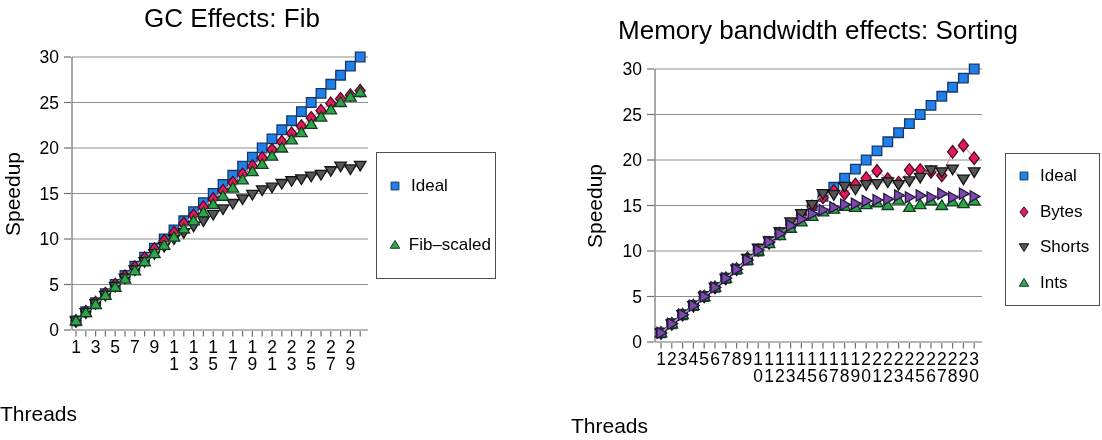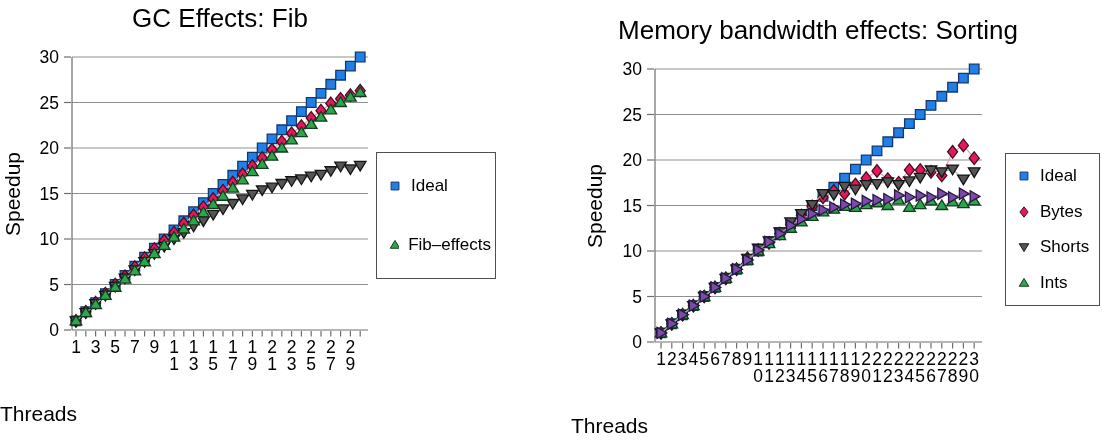--- a/index.html
+++ b/index.html
@@ -2,21 +2,21 @@
 <html><head>
 <meta charset="utf-8">
 <style>
   html,body{margin:0;padding:0;}
   body{width:1102px;height:440px;background:#ffffff;overflow:hidden;
        font-family:"Liberation Sans",sans-serif;color:#000;}
   .chart{position:absolute;top:0;width:551px;height:440px;}
   #chart-0{left:0;} #chart-1{left:551px;margin-top:12px;}
   .title{position:absolute;top:3px;margin:0;font-size:26px;font-weight:400;
          text-align:center;white-space:nowrap;}
-  #chart-0 .title{left:0;width:440px;}
+  #chart-0 .title{left:12px;width:440px;}
   #chart-1 .title{left:20px;width:494px;}
   .ylabel{position:absolute;width:160px;text-align:center;font-size:21px;
           transform:rotate(-90deg);}
   #chart-0 .ylabel{left:-67px;top:182px;}
   #chart-1 .ylabel{left:-36px;top:182px;}
   .xlabel{position:absolute;top:402px;font-size:21px;}
   #chart-0 .xlabel{left:0;width:440px;}
   #chart-1 .xlabel{left:20px;width:494px;}
   .plot{position:absolute;left:0;top:0;}
   .legend{position:absolute;background:#fff;border:1.5px solid #4F4F4F;
@@ -258,21 +258,21 @@
       <div class="legend-row">
         <svg width="14" height="14">
           <path d="M2.2,2.2h9.6v9.6h-9.6Z" fill="#2080E8" stroke="#14386B" stroke-width="1.2" transform="translate(7 7) scale(0.82) translate(-7 -7)"></path>
         </svg>
         <span class="legend-label">Ideal</span>
       </div>
       <div class="legend-row">
         <svg width="14" height="14">
           <path d="M7,1.4000000000000004L12.8,11L1.2000000000000002,11Z" fill="#2EA44C" stroke="#123D1D" stroke-width="1.2" transform="translate(7 7) scale(0.82) translate(-7 -7)"></path>
         </svg>
-        <span class="legend-label">Fib–effects</span>
+        <span class="legend-label">Fib–scaled</span>
       </div>
     </div>
 </section>
 
 <section class="chart" id="chart-1">
   <h2 class="title">Memory bandwidth effects: Sorting</h2>
   <div class="ylabel">Speedup</div>
   <svg class="plot" width="551" height="440">
       <g>
         <line x1="104" y1="284.5" x2="431" y2="284.5" stroke="#8F8F8F" stroke-width="1"></line>

